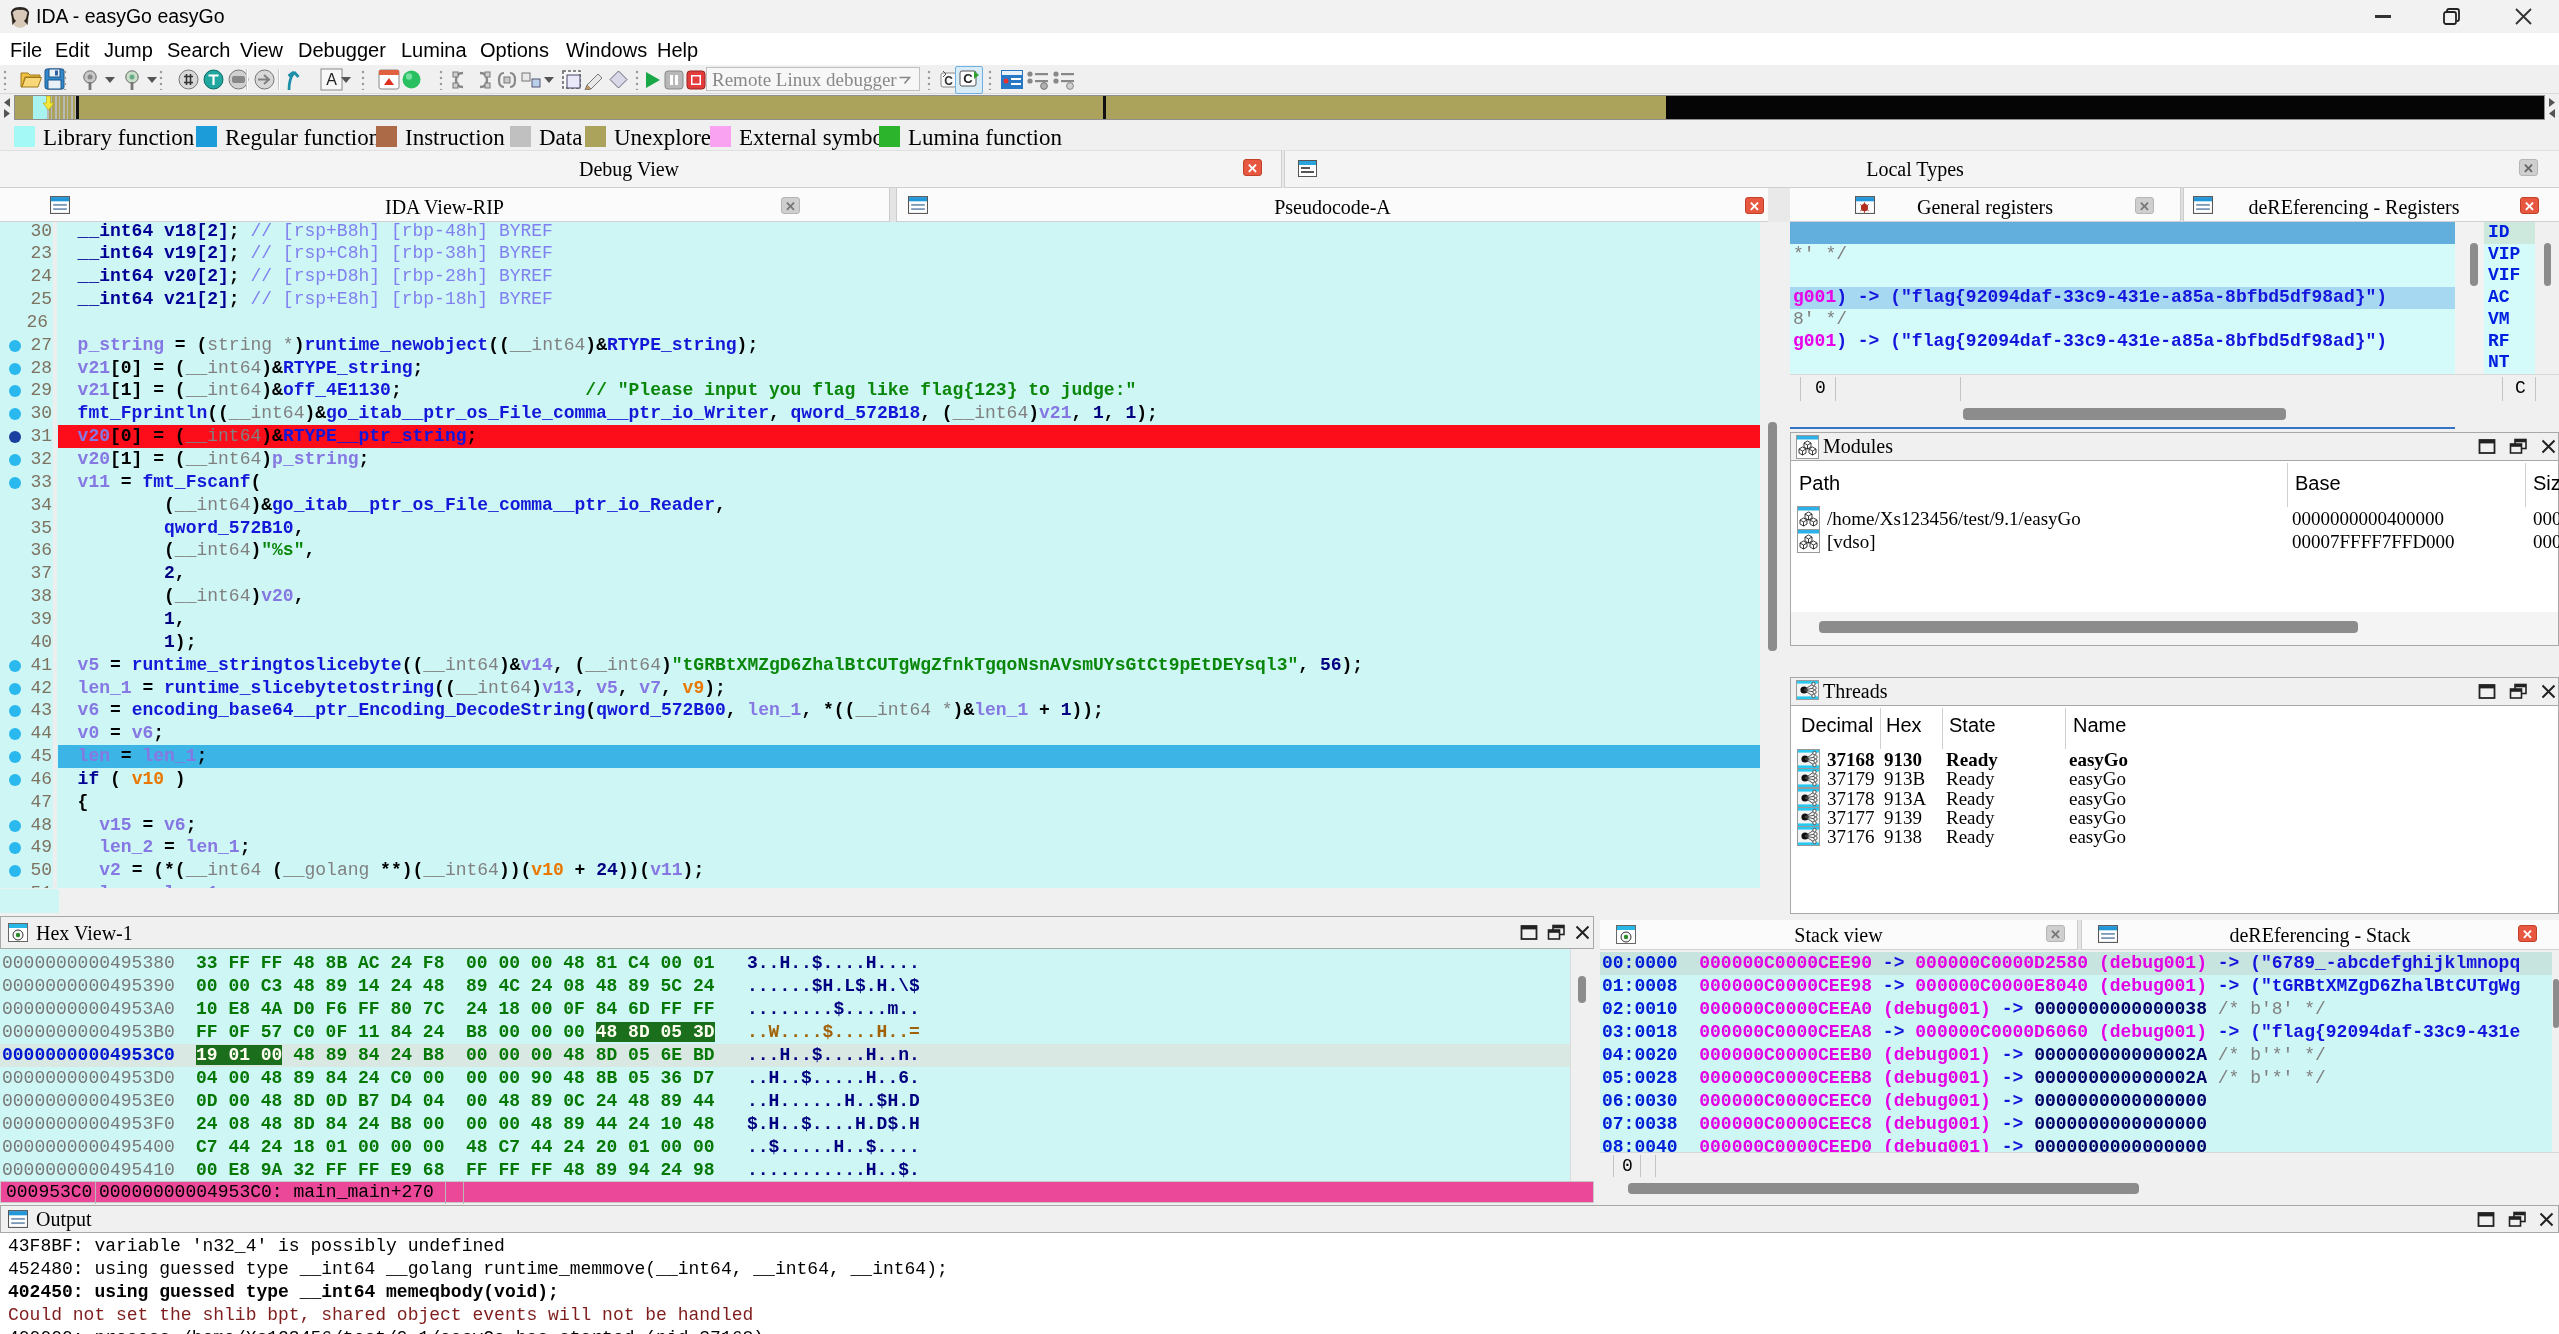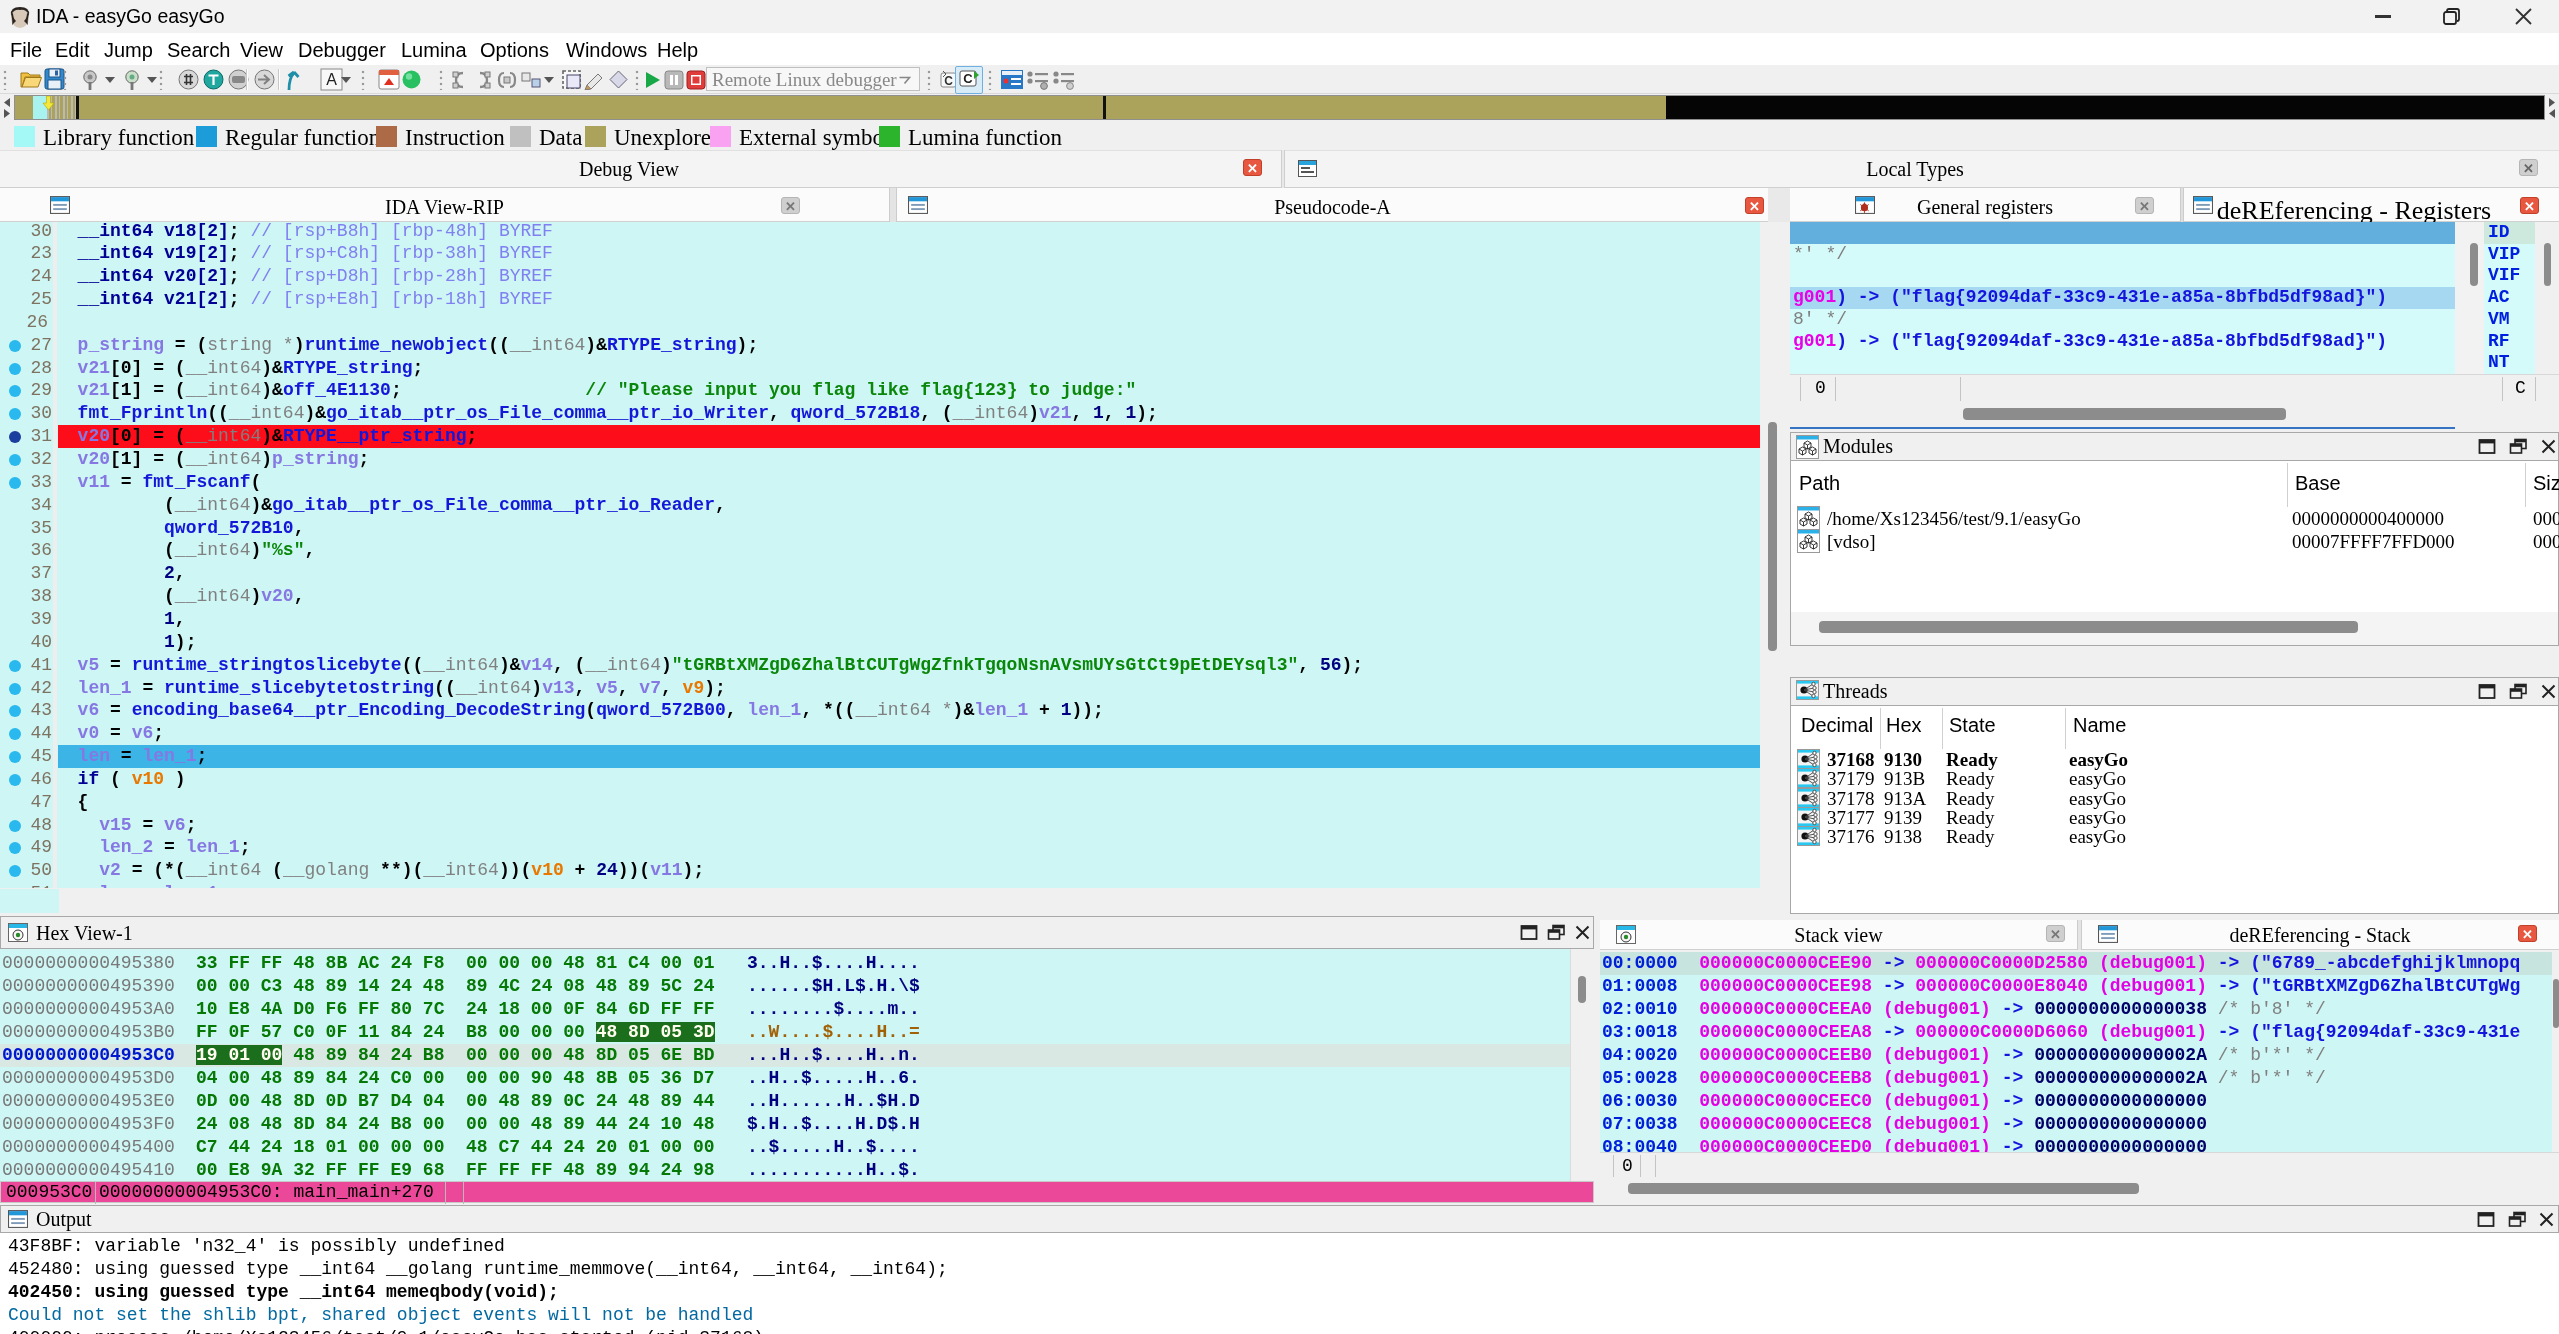--- a/index.html
+++ b/index.html
@@ -285,21 +285,21 @@
 <svg class="abs winicon" style="left:908px;top:196px;" width="20" height="18" viewBox="0 0 19 17">
       <rect x="0.5" y="0.5" width="18" height="16" fill="#fff" stroke="#555"></rect>
       <rect x="1" y="1" width="17" height="4" fill="#2196d8"></rect>
       <rect x="3" y="7.5" width="13" height="1.8" fill="#7f9ab8"></rect>
       <rect x="3" y="11.5" width="13" height="1.8" fill="#7f9ab8"></rect>
     </svg>
 
 <div class="abs serif" style="left:1790px;top:196px;width:390px;text-align:center;font-size:20px;">General registers</div>
 <div class="capbtn x-gray" style="left:2135px;top:197px;color:#777;">✕</div>
 <div class="abs" style="left:2180px;top:188px;width:4px;height:34px;background:#e0e0e0;border-left:1px solid #cccccc;border-right:1px solid #cccccc;box-sizing:border-box;"></div>
-<div class="abs serif" style="left:2184px;top:196px;width:340px;text-align:center;font-size:26px;">deREferencing - Registers</div>
+<div class="abs serif" style="left:2184px;top:196px;width:340px;text-align:center;font-size:20px;">deREferencing - Registers</div>
 <div class="capbtn x-red" style="left:2520px;top:197px;">✕</div>
 <svg class="abs" style="left:1855px;top:196px;" width="20" height="18" viewBox="0 0 19 17">
       <rect x="0.5" y="0.5" width="18" height="16" fill="#fff" stroke="#555"></rect>
       <rect x="1" y="1" width="17" height="4" fill="#2196d8"></rect>
       <circle cx="9" cy="11" r="3.4" fill="#b03020"></circle>
       <circle cx="9" cy="8.4" r="1.6" fill="#b03020"></circle>
       <path d="M5 8 L13 14 M13 8 L5 14 M9 6 L9 16" stroke="#b03020" stroke-width="0.9" fill="none"></path>
     </svg>
 <svg class="abs winicon" style="left:2193px;top:196px;" width="20" height="18" viewBox="0 0 19 17">
       <rect x="0.5" y="0.5" width="18" height="16" fill="#fff" stroke="#555"></rect>
@@ -821,16 +821,16 @@
         <rect x="1.5" y="6" width="11" height="9" fill="#f0f0f0" stroke="#222" stroke-width="1.6"></rect>
         <rect x="1.5" y="6" width="11" height="2.8" fill="#222"></rect>
       </svg>
 <svg class="abs" style="left:2538px;top:6px;" width="17" height="17" viewBox="0 0 17 17">
         <path d="M2.5 2.5 L14.5 14.5 M14.5 2.5 L2.5 14.5" stroke="#222" stroke-width="2"></path>
       </svg>
 <div class="abs" style="left:0;top:28px;width:2559px;height:101px;background:#ffffff;"></div>
 <div class="abs mono" style="left:8px;top:30px;color:#000;">43F8BF: variable 'n32_4' is possibly undefined</div>
 <div class="abs mono" style="left:8px;top:53px;color:#000;">452480: using guessed type __int64 __golang runtime_memmove(__int64, __int64, __int64);</div>
 <div class="abs mono" style="left:8px;top:76px;color:#000;font-weight:bold;">402450: using guessed type __int64 memeqbody(void);</div>
-<div class="abs mono" style="left:8px;top:99px;color:#0369a1;">Could not set the shlib bpt, shared object events will not be handled</div>
+<div class="abs mono" style="left:8px;top:99px;color:#7f1d1d;">Could not set the shlib bpt, shared object events will not be handled</div>
 <div class="abs mono" style="left:8px;top:122px;color:#000;">400000: process /home/Xs123456/test/9.1/easyGo has started (pid 37168)</div>
     </div>
 </div>
 
 </body></html>

